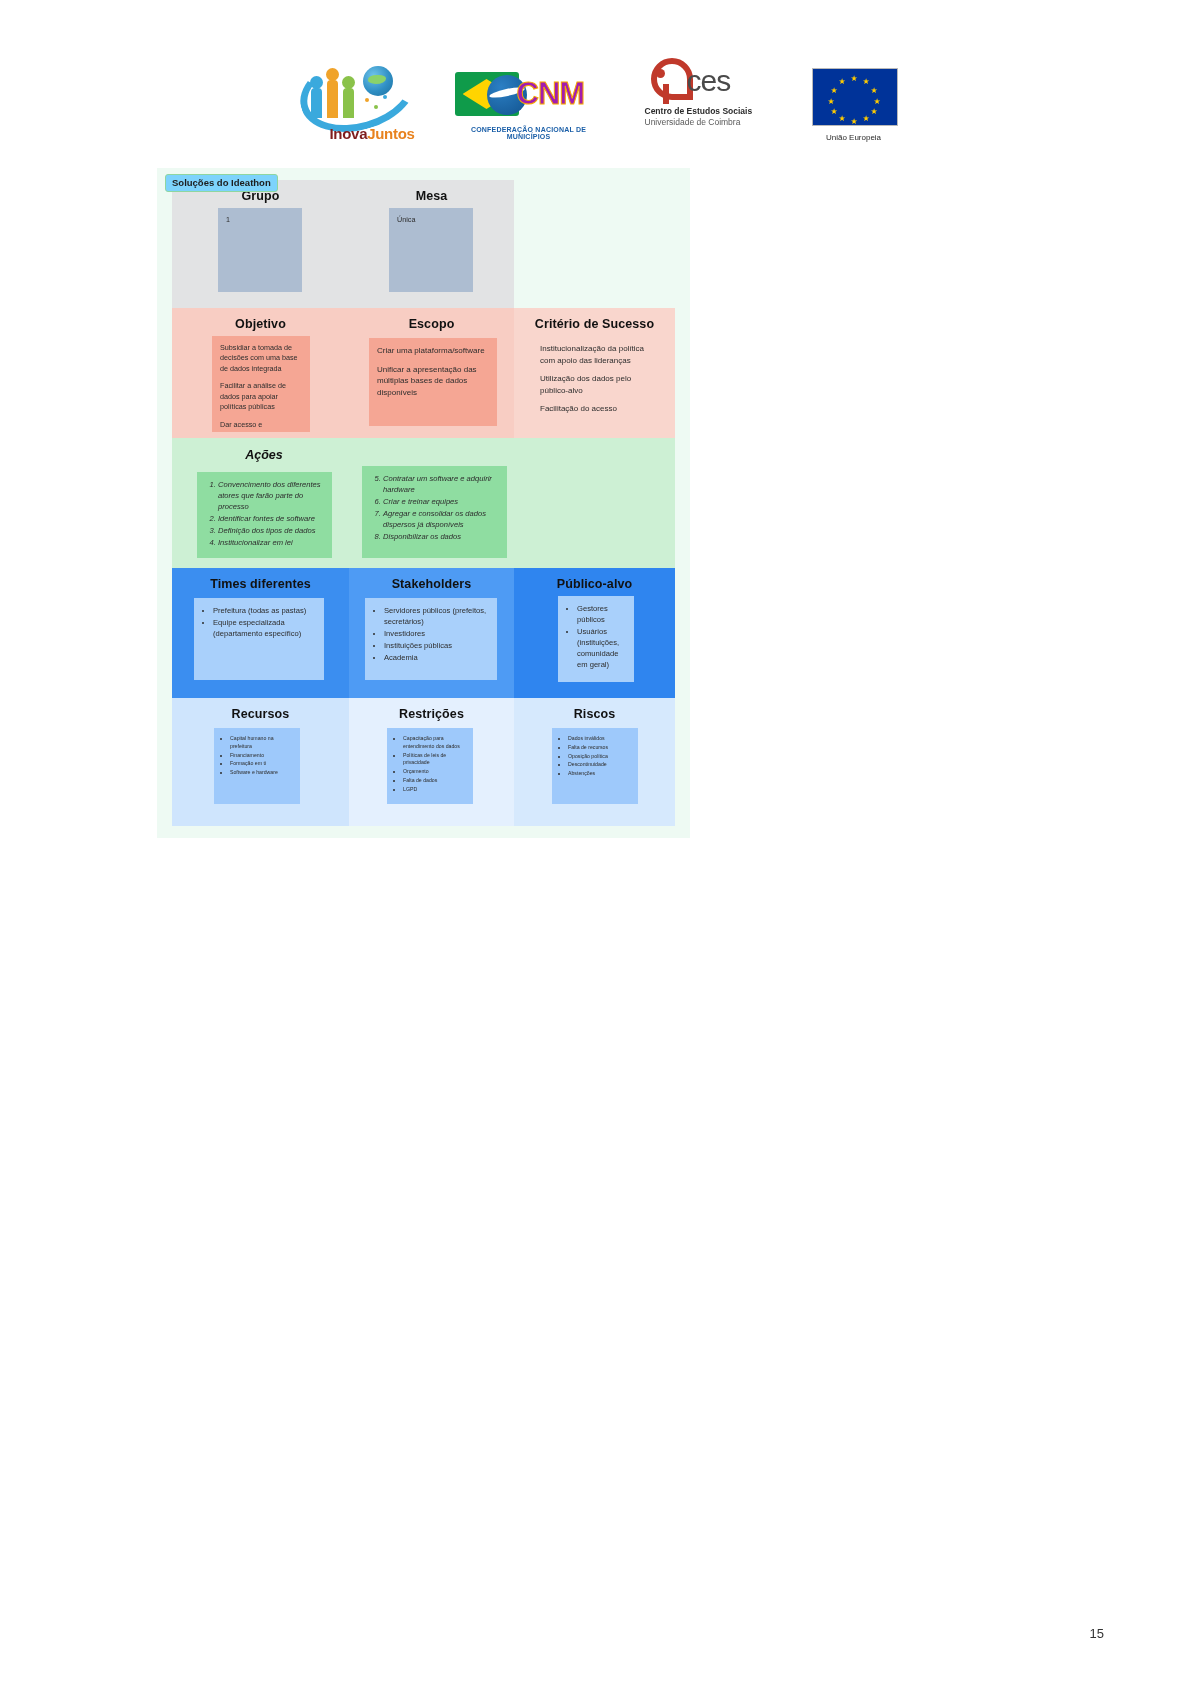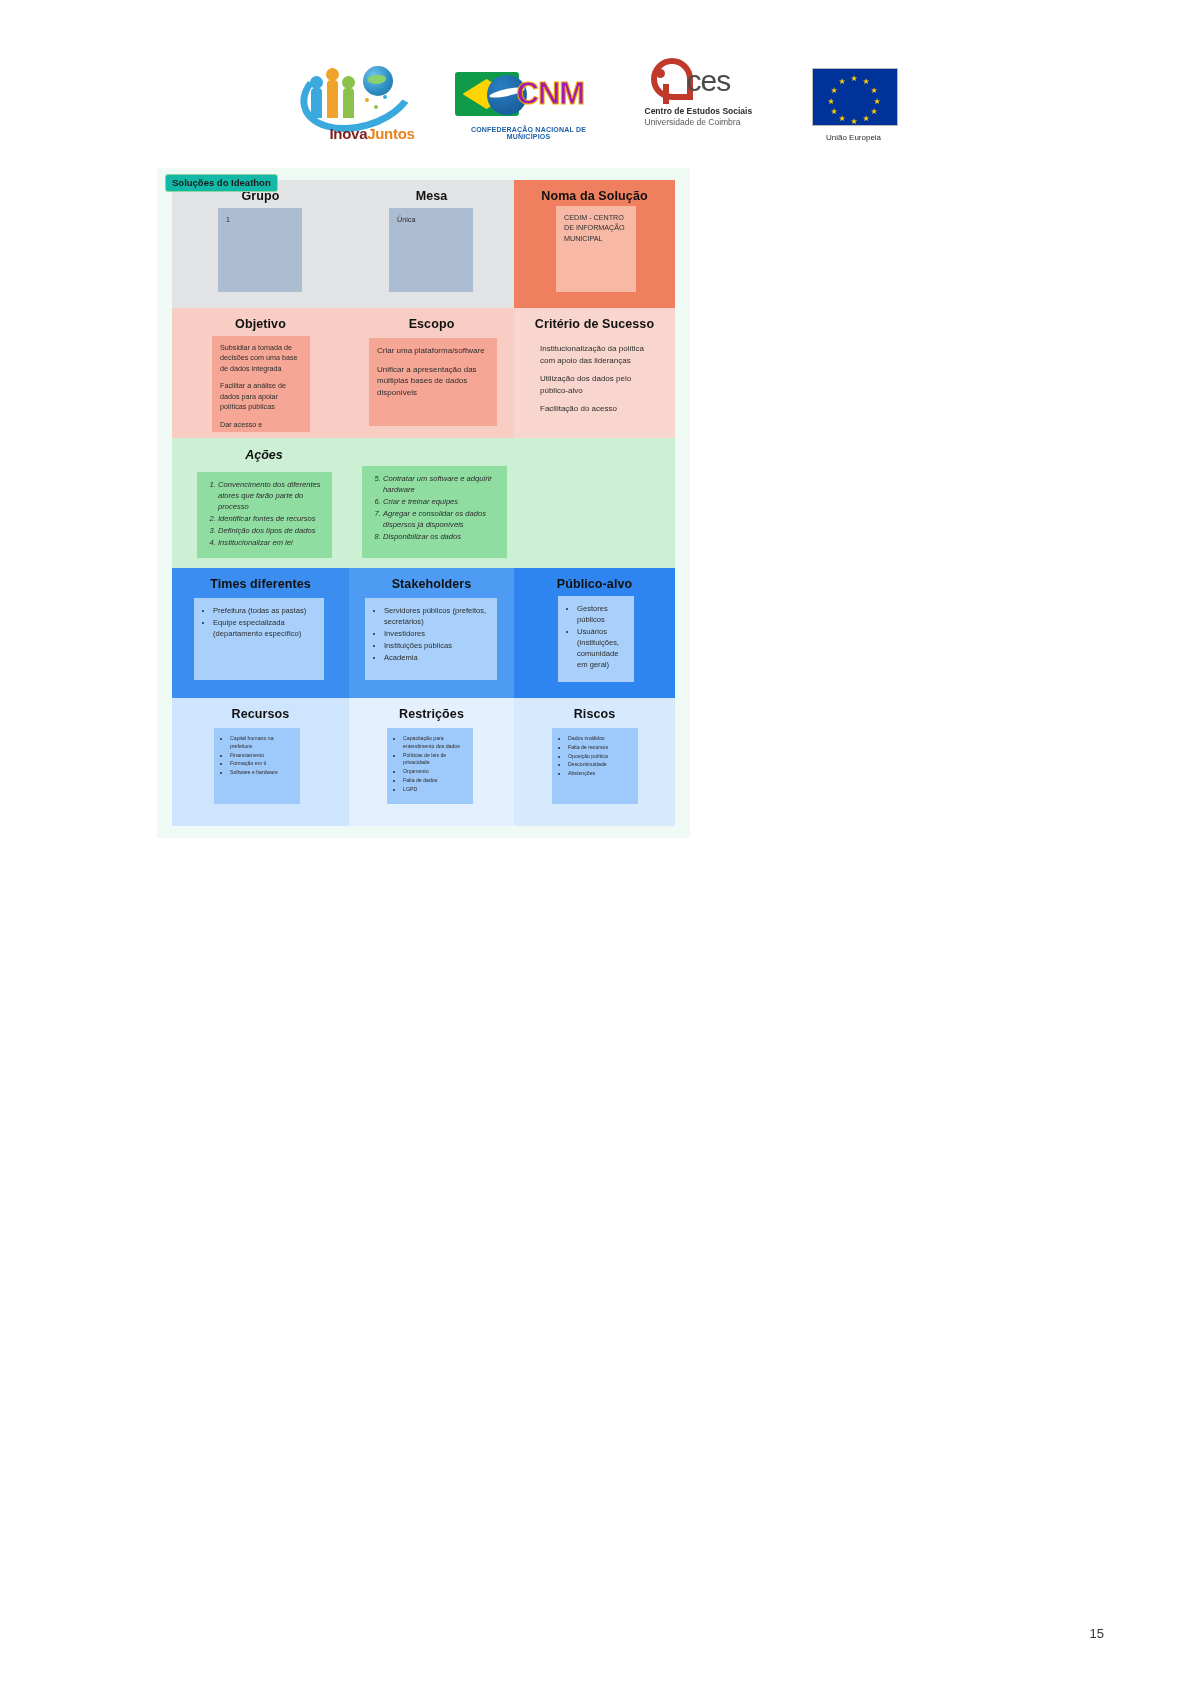--- a/index.html
+++ b/index.html
@@ -119,21 +119,21 @@
   }
 
   
   .board{
     position:absolute; left:157px; top:168px; width:533px; height:670px;
     background:#eefaf3;
     padding:0;
   }
   .tag{
     position:absolute; left:8px; top:6px;
-    background:#14b8a6; border:1px solid #8fd6a0; border-radius:3px;
+    background:#7dd3fc; border:1px solid #8fd6a0; border-radius:3px;
     font-size:9.5px; font-weight:bold; color:#1d1d1d;
     padding:2px 6px 3px; z-index:5; white-space:nowrap;
   }
 
   .row{ position:absolute; display:flex; }
 
   
   .row-head{ left:15px; top:12px; width:503px; height:128px; }
   .cell{ position:relative; }
   .cell-title{
@@ -260,24 +260,20 @@
 
   <div class="row row-head">
     <div class="cell grey head-c1">
       <div class="cell-title">Grupo</div>
       <div class="note note-grey" style="left:46px;top:28px;width:84px;height:84px;">1</div>
     </div>
     <div class="cell grey head-c2">
       <div class="cell-title">Mesa</div>
       <div class="note note-grey" style="left:40px;top:28px;width:84px;height:84px;">Única</div>
     </div>
-    <div class="cell head-c3">
-      <div class="cell-title">Noma da Solução</div>
-      <div class="note note-salmon" style="left:42px;top:26px;width:80px;height:86px;">CEDIM - CENTRO DE INFORMAÇÃO MUNICIPAL</div>
-    </div>
   </div>
 
   <div class="row row-pink">
     <div class="cell pink pk1">
       <div class="cell-title">Objetivo</div>
       <div class="note note-pink" style="left:40px;top:28px;width:98px;height:96px;">
         <div class="txt-block">Subsidiar a tomada de decisões com uma base de dados integrada</div>
         <div class="txt-block">Facilitar a análise de dados para apoiar políticas públicas</div>
         <div class="txt-block">Dar acesso e transparência de dados para a iniciativa privada</div>
       </div>
@@ -297,21 +293,21 @@
         <div class="txt-block">Facilitação do acesso</div>
       </div>
     </div>
   </div>
 
   <div class="row-green row" style="display:block;font-style:italic;">
     <div class="green-title">Ações</div>
     <div class="note note-green" style="left:25px;top:34px;width:135px;height:86px;font-size:7.6px;">
       <ol class="nlist">
         <li>Convencimento dos diferentes atores que farão parte do processo</li>
-        <li>Identificar fontes de recursos</li>
+        <li>Identificar fontes de software</li>
         <li>Definição dos tipos de dados</li>
         <li>Institucionalizar em lei</li>
       </ol>
     </div>
     <div class="note note-green" style="left:190px;top:28px;width:145px;height:92px;font-size:7.6px;">
       <ol class="nlist" start="5">
         <li>Contratar um software e adquirir hardware</li>
         <li>Criar e treinar equipes</li>
         <li>Agregar e consolidar os dados dispersos já disponíveis</li>
         <li>Disponibilizar os dados</li>

